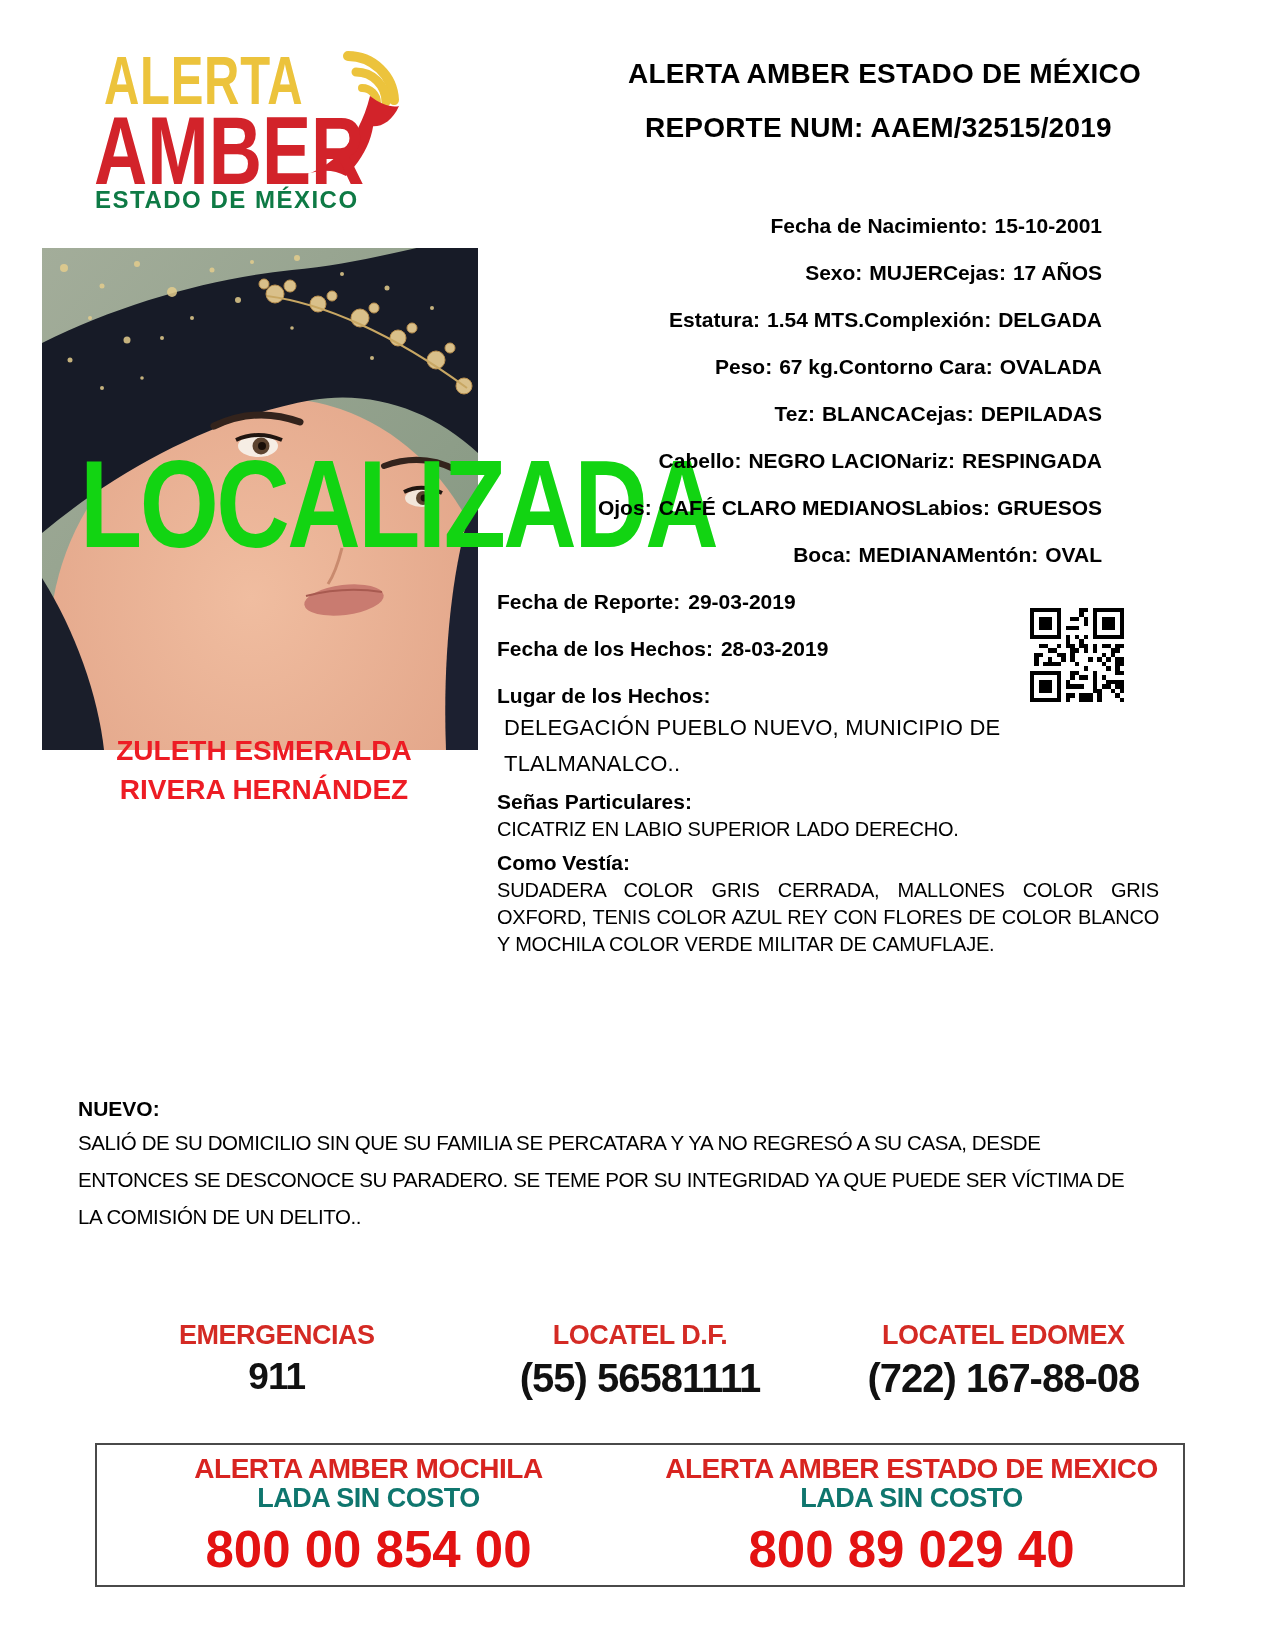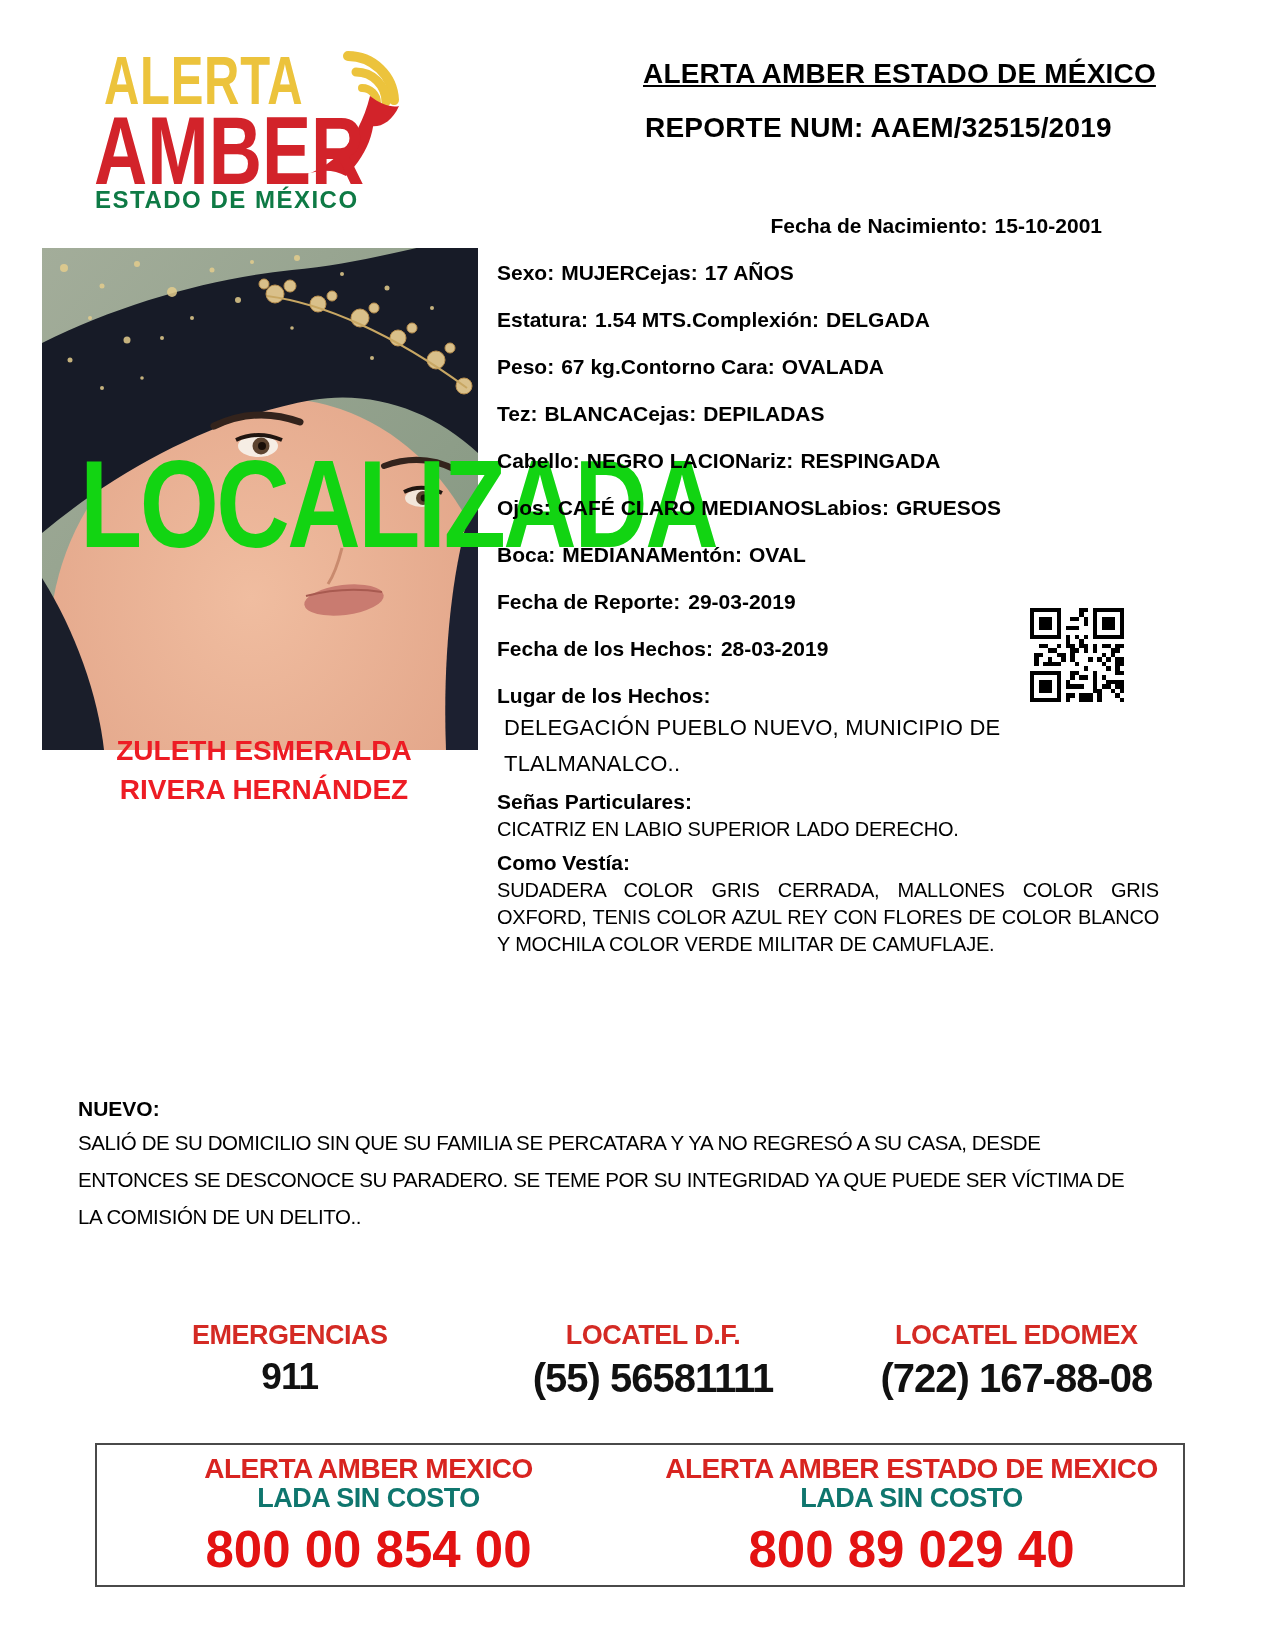--- a/index.html
+++ b/index.html
@@ -12,60 +12,60 @@
 
   
   .logo-alerta{left:104px; top:46px; font-size:68px; font-weight:800; color:#ecc33c;
     transform:scaleX(0.72); transform-origin:left top; letter-spacing:1px; line-height:1;}
   .logo-amber{left:94px; top:102px; font-size:97px; font-weight:800; color:#d2232a;
     transform:scaleX(0.76); transform-origin:left top; letter-spacing:0px; line-height:1;}
   .logo-edomex{left:95px; top:186px; font-size:24px; font-weight:bold; color:#0e7a45; letter-spacing:1.5px;}
   .logo-swoosh{left:300px; top:44px;}
 
   
-  .hdr-title{left:643px; top:58px; font-size:28px; font-weight:bold; letter-spacing:0.2px;text-decoration:underline;}
+  .hdr-title{left:628px; top:58px; font-size:28px; font-weight:bold; letter-spacing:0.2px;}
   .hdr-report{left:645px; top:112px; font-size:28px; font-weight:bold; letter-spacing:0.2px;}
 
   
   .photo{left:42px; top:248px; width:436px; height:502px; z-index:1; overflow:hidden;}
 
   
   .overlay-status{
     left:80px; top:442px; z-index:2; font-size:124px; font-weight:800; color:#12d412;
     transform:scaleX(0.82); transform-origin:left top; letter-spacing:-3px; line-height:1;
     white-space:nowrap;
   }
 
   
   .subject-name{left:58px; top:731px; width:412px; z-index:3; text-align:center;
     font-size:28px; font-weight:bold; color:#ed1c24; line-height:39px;}
 
   
   .info{left:497px; top:212px; width:662px; z-index:3;}
-  .frow{display:flex; justify-content:flex-start; width:605px;
+  .frow{display:flex; justify-content:flex-end; width:605px;
     font-size:21px; font-weight:bold; line-height:28px; margin-bottom:19px;}
   .frow .only-right{margin-left:auto;}
   .pair .val{margin-left:7px;}
   .leftrow{font-size:21px; font-weight:bold; line-height:28px; margin-bottom:19px;}
   .sec-label{font-size:21px; font-weight:bold; line-height:28px; margin-top:2px;}
   .loc-lines{font-size:22px; font-weight:400; line-height:36px; padding-left:7px; letter-spacing:0.2px;}
   .marks-text{font-size:20px; font-weight:400; line-height:27px; letter-spacing:-0.2px; margin-bottom:6px;}
   .clothing-text{font-size:20px; font-weight:400; line-height:27px; text-align:justify;
     letter-spacing:-0.2px; width:662px;}
 
   
   .qr{left:1030px; top:608px; width:94px; height:94px; z-index:4;}
 
   
   .facts{left:78px; top:1094px; width:1072px;}
   .facts-label{font-size:21px; font-weight:bold; line-height:30px;}
   .facts-text{font-size:20.5px; font-weight:400; line-height:37px; letter-spacing:-0.4px;}
 
   
-  .contacts{left:108px; top:1320px; width:1090px; display:flex;}
+  .contacts{left:95px; top:1320px; width:1090px; display:flex;}
   .contact-col{flex:1; text-align:center;}
   .contact-label{font-size:27px; font-weight:bold; color:#d42a24; letter-spacing:-0.5px;}
   .contact-number{font-size:40px; font-weight:bold; color:#111; letter-spacing:-1px; margin-top:5px;}
   .contact-number.small{font-size:37px;}
 
   
   .hotline-box{left:95px; top:1443px; width:1086px; height:140px; border:2px solid #4a4a4a;
     display:flex; align-items:center;}
   .hotline-cell{flex:1; text-align:center; padding-top:2px;}
   .hotline-title{font-size:28px; font-weight:bold; color:#d82420; letter-spacing:-0.5px;}
@@ -458,21 +458,21 @@
       <div class="contact-number">(55) 56581111</div>
     </div>
     <div class="contact-col">
       <div class="contact-label">LOCATEL EDOMEX</div>
       <div class="contact-number">(722) 167-88-08</div>
     </div>
   </div>
 
   <div class="abs hotline-box">
     <div class="hotline-cell">
-      <div class="hotline-title">ALERTA AMBER MEXICO</div>
+      <div class="hotline-title">ALERTA AMBER MOCHILA</div>
       <div class="hotline-sub">LADA SIN COSTO</div>
       <div class="hotline-number">800 00 854 00</div>
     </div>
     <div class="hotline-cell">
       <div class="hotline-title">ALERTA AMBER ESTADO DE MEXICO</div>
       <div class="hotline-sub">LADA SIN COSTO</div>
       <div class="hotline-number">800 89 029 40</div>
     </div>
   </div>
 

